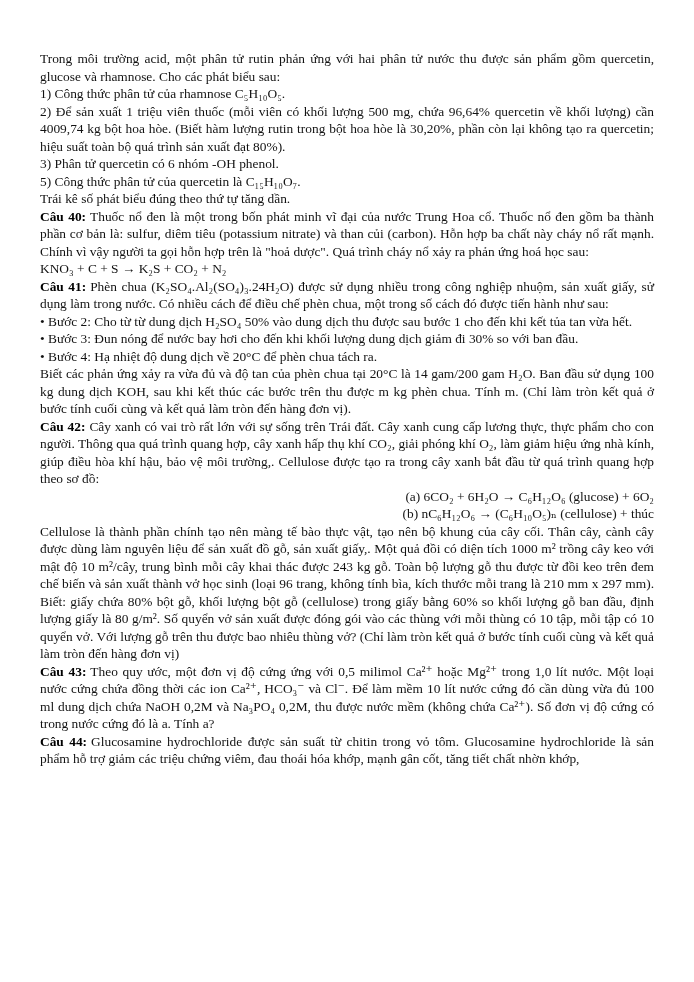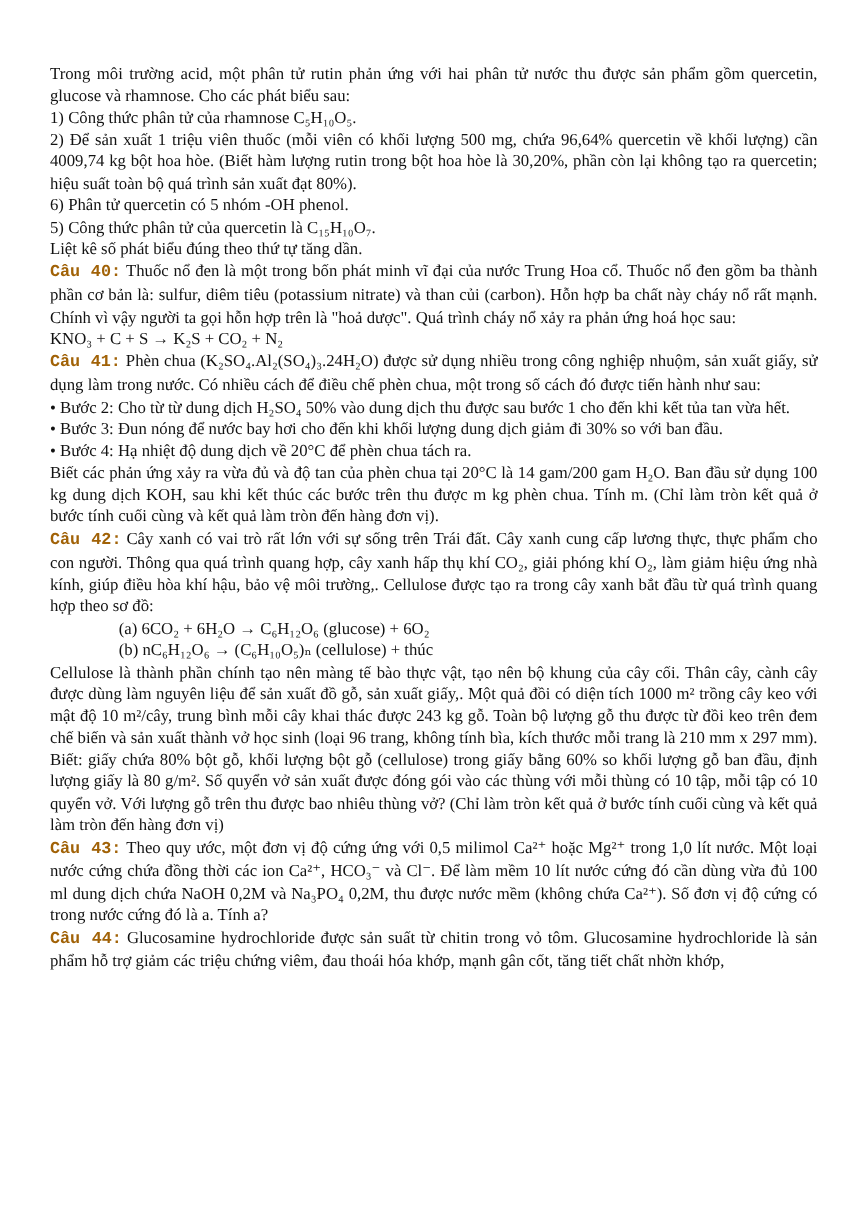--- a/index.html
+++ b/index.html
@@ -18,47 +18,46 @@
     font-size: 13.4px;
     line-height: 17.5px;
     color: #121212;
   }
   .para {
     margin: 0;
     text-align: justify;
     text-justify: inter-word;
   }
   .qlabel {
-    color: #a16207;
+    color: #000000;
     font-weight: bold;
     margin-right: 4px;
-    font-family: Liberation Mono, monospace;
   }
   .eq-center {
     margin: 0;
     text-align: left;
   }
   .eq-indent {
     margin: 0;
-    text-align: left;
+    text-align: right;
     padding-left: 55px;
   }
 </style>
 </head>
 <body>
 
 <div class="page">
 
   <p class="para">Trong môi trường acid, một phân tử rutin phản ứng với hai phân tử nước thu được sản phẩm gồm quercetin, glucose và rhamnose. Cho các phát biểu sau:</p>
 
   <p class="para">1) Công thức phân tử của rhamnose C₅H₁₀O₅.</p>
   <p class="para">2) Để sản xuất 1 triệu viên thuốc (mỗi viên có khối lượng 500 mg, chứa 96,64% quercetin về khối lượng) cần 4009,74 kg bột hoa hòe. (Biết hàm lượng rutin trong bột hoa hòe là 30,20%, phần còn lại không tạo ra quercetin; hiệu suất toàn bộ quá trình sản xuất đạt 80%).</p>
-  <p class="para">6) Phân tử quercetin có 5 nhóm -OH phenol.</p>
+  <p class="para">3) Phân tử quercetin có 6 nhóm -OH phenol.</p>
   <p class="para">5) Công thức phân tử của quercetin là C₁₅H₁₀O₇.</p>
-  <p class="para">Liệt kê số phát biểu đúng theo thứ tự tăng dần.</p>
+  <p class="para">Trái kê số phát biểu đúng theo thứ tự tăng dần.</p>
 
   <p class="para">
     <span class="qlabel">Câu 40:</span><span>Thuốc nổ đen là một trong bốn phát minh vĩ đại của nước Trung Hoa cổ. Thuốc nổ đen gồm ba thành phần cơ bản là: sulfur, diêm tiêu (potassium nitrate) và than củi (carbon). Hỗn hợp ba chất này cháy nổ rất mạnh. Chính vì vậy người ta gọi hỗn hợp trên là "hoả dược". Quá trình cháy nổ xảy ra phản ứng hoá học sau:</span>
   </p>
   <p class="eq-center">KNO₃ + C + S → K₂S + CO₂ + N₂</p>
 
   <p class="para">
     <span class="qlabel">Câu 41:</span><span>Phèn chua (K₂SO₄.Al₂(SO₄)₃.24H₂O) được sử dụng nhiều trong công nghiệp nhuộm, sản xuất giấy, sử dụng làm trong nước. Có nhiều cách để điều chế phèn chua, một trong số cách đó được tiến hành như sau:</span>
   </p>
   <p class="para">• Bước 2: Cho từ từ dung dịch H₂SO₄ 50% vào dung dịch thu được sau bước 1 cho đến khi kết tủa tan vừa hết.</p>

